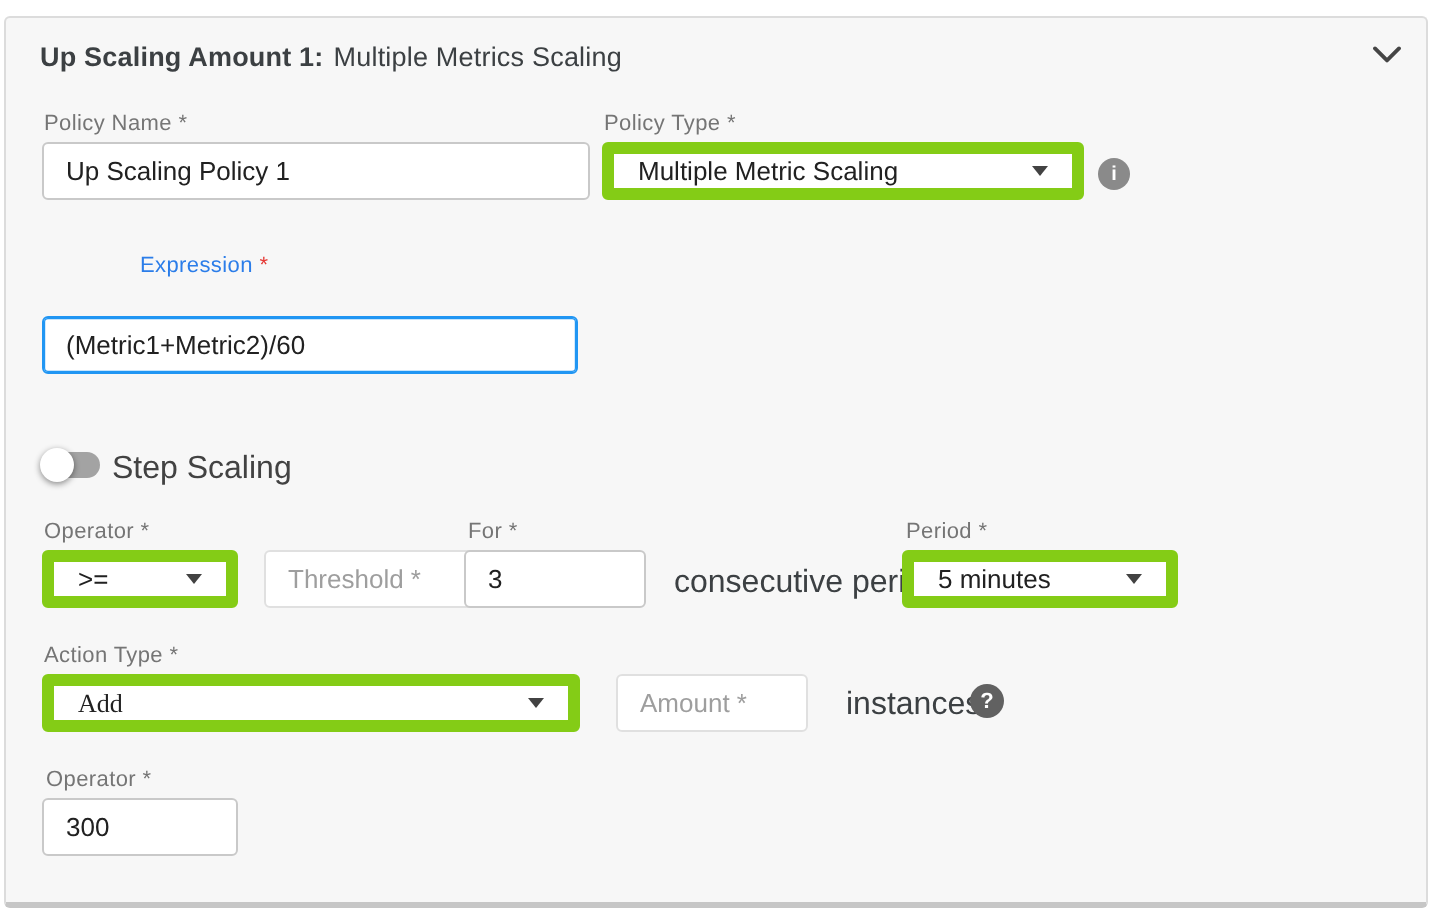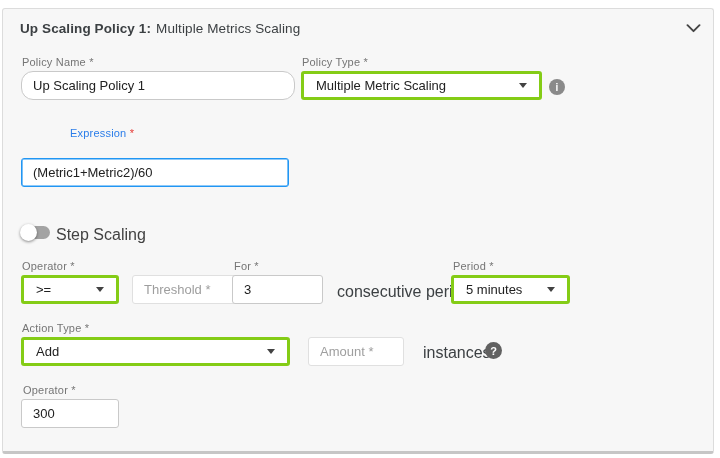--- a/index.html
+++ b/index.html
@@ -38,21 +38,21 @@
     position: absolute; height: 29px; background: #ffffff;
     border: 1px solid #c9c9c9; border-radius: 3px;
     font-family: "Liberation Sans", sans-serif;
     font-size: 13px; color: #212121; padding: 0 11px; outline: none;
   }
   .tb::placeholder { color: #9e9e9e; opacity: 1; }
   .tb.light-border { border-color: #e0e0e0; }
   .tb.focused { border: 1px solid #2196f3; box-shadow: 0 0 0 .6px #2196f3 inset; }
   .select {
     position: absolute; height: 29px; background: #ffffff;
-    border: 3px solid #84cc16; border-radius: 3px;
+    border: 6px solid #84cc16; border-radius: 3px;
     display: flex; align-items: center; justify-content: space-between;
     padding: 0 12px; font-size: 13px; color: #212121; cursor: pointer;
     white-space: nowrap;
   }
   .caret {
     width: 0; height: 0; margin-left: 8px;
     border-left: 4.5px solid transparent; border-right: 4.5px solid transparent;
     border-top: 5.5px solid #424242;
   }
   .static-text {
@@ -78,32 +78,32 @@
   .info-icon { left: 549px; top: 79px; width: 16px; height: 16px; background: #8a8a8a; font-size: 10px; }
   .help-icon { left: 485px; top: 342px; width: 17px; height: 17px; background: #616161; font-size: 11px; }
 </style>
 </head>
 <body>
 
 <div class="page">
   <div class="panel"></div>
 
   <div class="header-title">
-    <span class="bold">Up Scaling Policy 1:</span><span class="rest">Multiple Metrics Scaling</span>
+    <span class="bold">Up Scaling Amount 1:</span><span class="rest">Multiple Metrics Scaling</span>
   </div>
   <div class="chevron-btn">
     <span>
       <svg width="15" height="9" viewBox="0 0 15 9">
           <path d="M1.5 1.2 L7.5 7.2 L13.5 1.2" fill="none" stroke="#454545" stroke-width="1.9" stroke-linecap="round" stroke-linejoin="round"></path>
         </svg>
     </span>
   </div>
 
   <div class="field-label" style="left:22px; top:56px;">Policy Name *</div>
-  <input class="tb" style="left: 21px; top: 71px; width: 274px; border-radius: 12px;" value="Up Scaling Policy 1">
+  <input class="tb" style="left: 21px; top: 71px; width: 274px;" value="Up Scaling Policy 1">
 
   <div class="field-label" style="left:302px; top:56px;">Policy Type *</div>
   <div class="select" style="left:301px; top:71px; width:241px;">
     <span>Multiple Metric Scaling</span>
     <span class="caret"></span>
   </div>
   <div class="round-icon info-icon">
     <span>i</span>
   </div>
 
@@ -126,27 +126,27 @@
   </div>
 
   <input class="tb light-border" style="left: 132px; top: 275px; width: 113px;" placeholder="Threshold *">
 
   <div class="field-label" style="left:234px; top:260px;">For *</div>
   <input class="tb" style="left: 232px; top: 275px; width: 91px;" value="3">
 
   <div class="static-text" style="left:337px; top:283px;">consecutive periods of</div>
 
   <div class="field-label" style="left:453px; top:260px;">Period *</div>
-  <div class="select" style="left:451px; top:275px; width:119px;">
+  <div class="select" style="left:451px; top:275px; width:138px;">
     <span>5 minutes</span>
     <span class="caret"></span>
   </div>
 
   <div class="field-label" style="left:22px; top:322px;">Action Type *</div>
-  <div class="select" style="left:21px; top:337px; width:269px;">
+  <div class="select" style="left:21px; top:337px; width:269px;font-family:Liberation Serif, serif;">
     <span>Add</span>
     <span class="caret"></span>
   </div>
 
   <input class="tb light-border" style="left: 308px; top: 337px; width: 96px;" placeholder="Amount *">
 
   <div class="static-text" style="left:423px; top:344px;">instances</div>
   <div class="round-icon help-icon">
     <span>?</span>
   </div>

